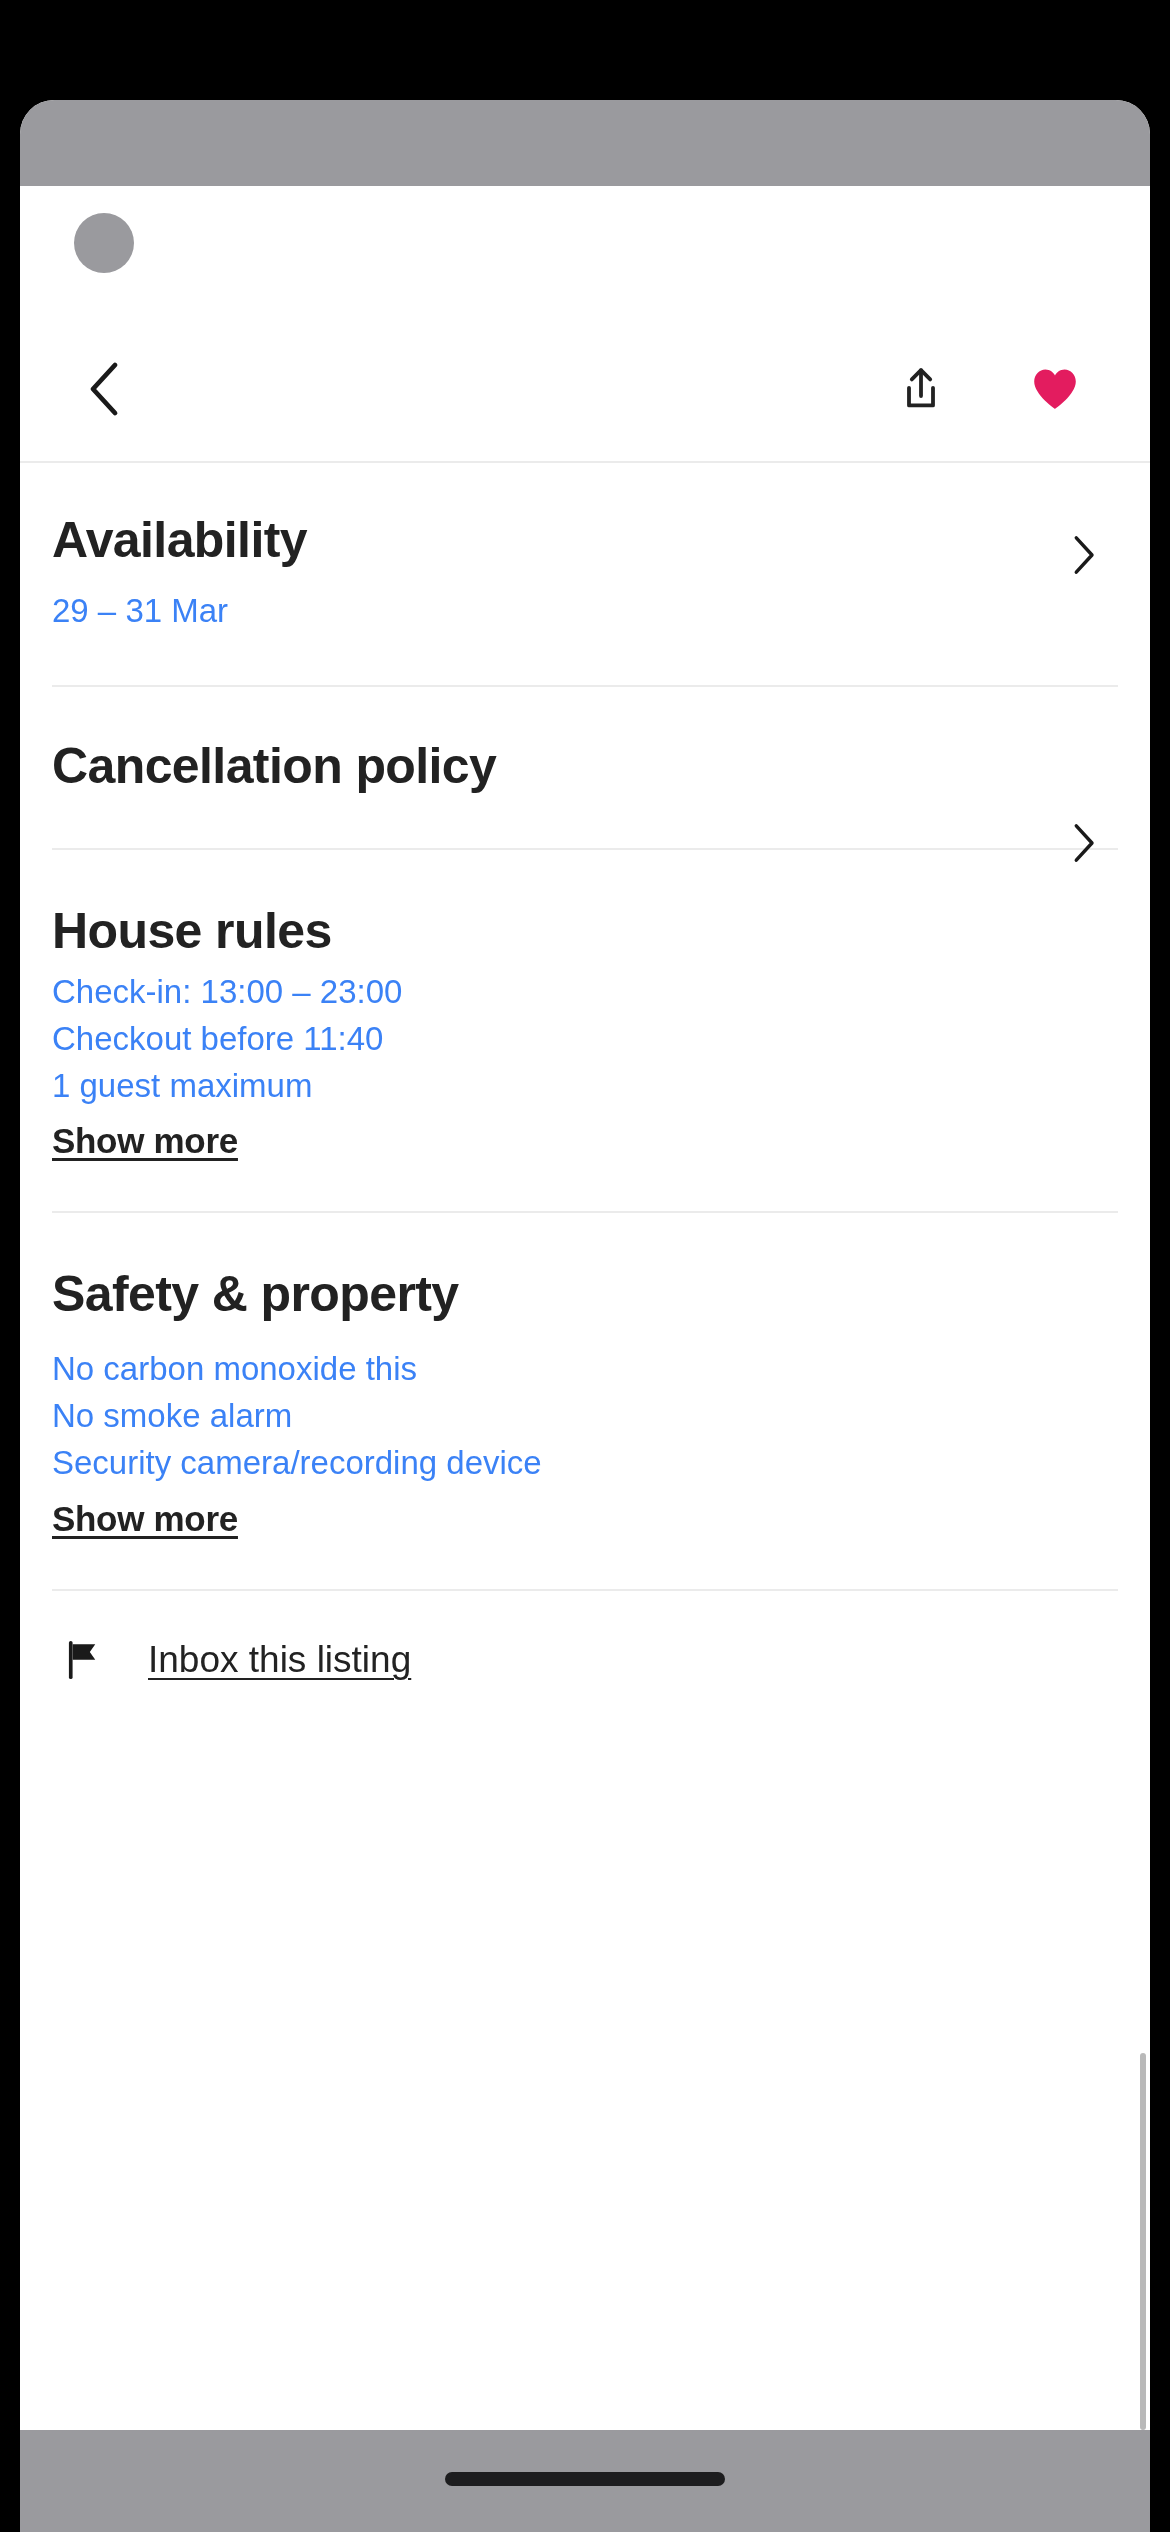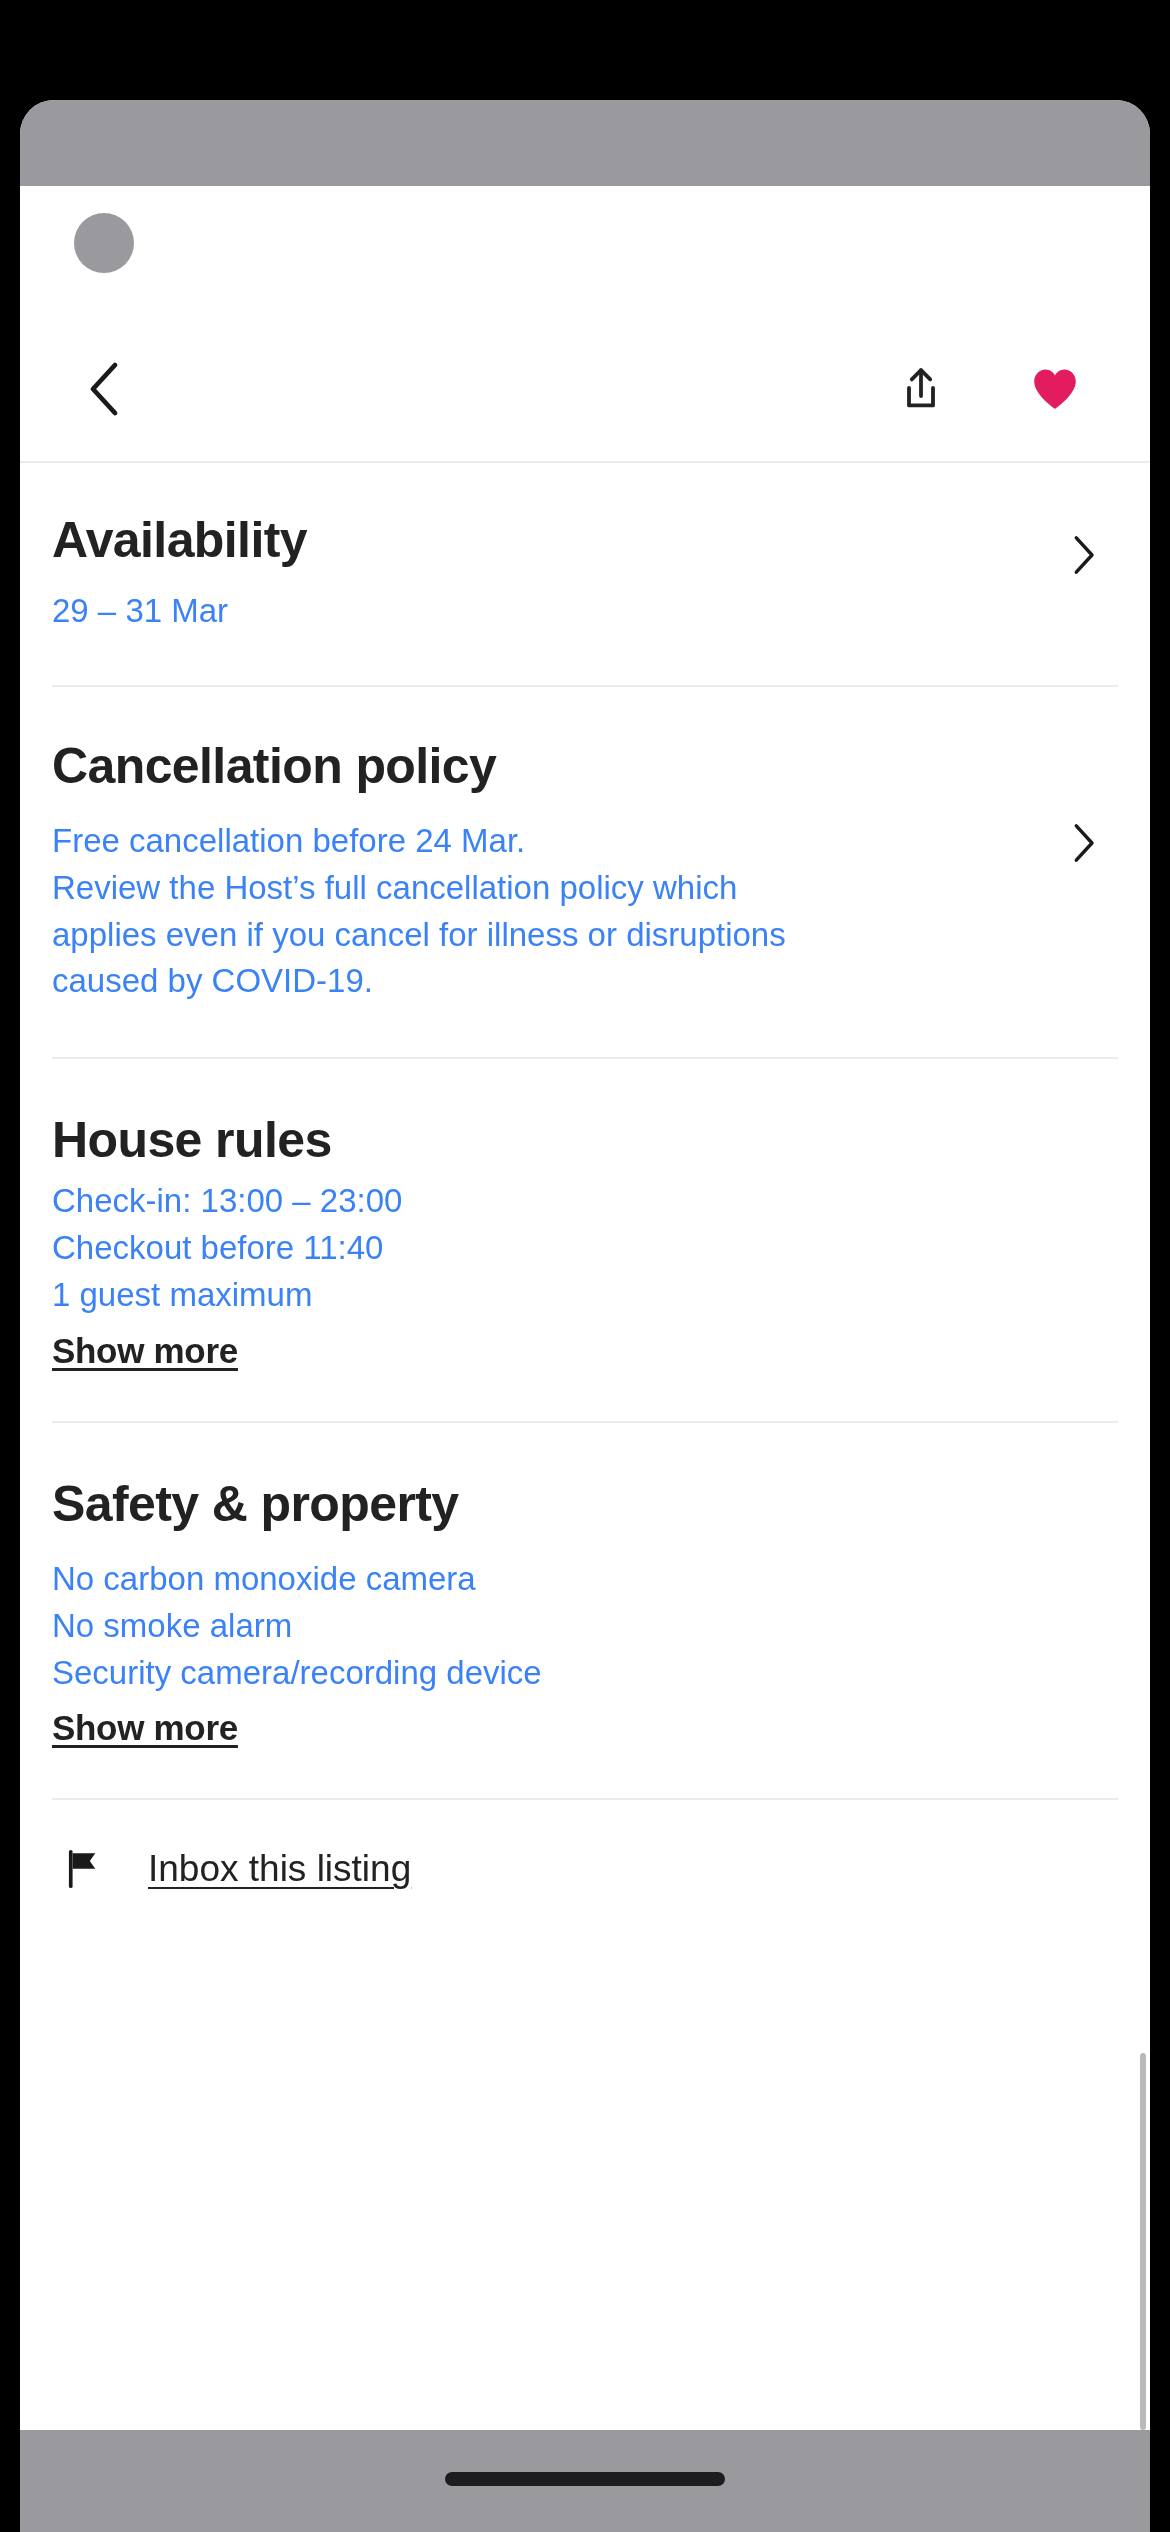--- a/index.html
+++ b/index.html
@@ -244,47 +244,41 @@
         <div class="sec-title">Availability</div>
         <div class="sec-sub">29 – 31 Mar</div>
         <svg class="chevron-right" style="top:72px;" viewBox="0 0 20 28" fill="none">
           <path d="M6 2 L17 14 L6 26" stroke="#1a1a1a" stroke-width="2.4" stroke-linecap="round" stroke-linejoin="round"></path>
         </svg>
       </div>
       <div class="divider"></div>
 
       <div class="section" id="sec-cancel">
         <div class="sec-title">Cancellation policy</div>
-        <div class="sec-sub">
-          <span class="sec-line">Free cancellation before 24 Mar.</span>
-          <span class="sec-line">Review the Host’s full cancellation policy which</span>
-          <span class="sec-line">applies even if you cancel for illness or disruptions</span>
-          <span class="sec-line">caused by COVID-19.</span>
-        </div>
         <svg class="chevron-right" style="top:136px;" viewBox="0 0 20 28" fill="none">
           <path d="M6 2 L17 14 L6 26" stroke="#1a1a1a" stroke-width="2.4" stroke-linecap="round" stroke-linejoin="round"></path>
         </svg>
       </div>
       <div class="divider"></div>
 
       <div class="section" id="sec-rules">
         <div class="sec-title">House rules</div>
         <div class="sec-sub">
           <span class="sec-line">Check-in: 13:00 – 23:00</span>
           <span class="sec-line">Checkout before 11:40</span>
           <span class="sec-line">1 guest maximum</span>
         </div>
         <a class="showmore" href="#">Show more</a>
       </div>
       <div class="divider"></div>
 
       <div class="section" id="sec-safety">
         <div class="sec-title">Safety &amp; property</div>
         <div class="sec-sub">
-          <span class="sec-line">No carbon monoxide camera</span>
+          <span class="sec-line">No carbon monoxide this</span>
           <span class="sec-line">No smoke alarm</span>
           <span class="sec-line">Security camera/recording device</span>
         </div>
         <a class="showmore" href="#">Show more</a>
       </div>
       <div class="divider"></div>
 
       <div class="section" id="sec-report">
         <svg id="flag-icon" viewBox="0 0 24 24">
           <path d="M5 2.2 L5 21.8" stroke="#1a1a1a" stroke-width="2.1" stroke-linecap="round"></path>

